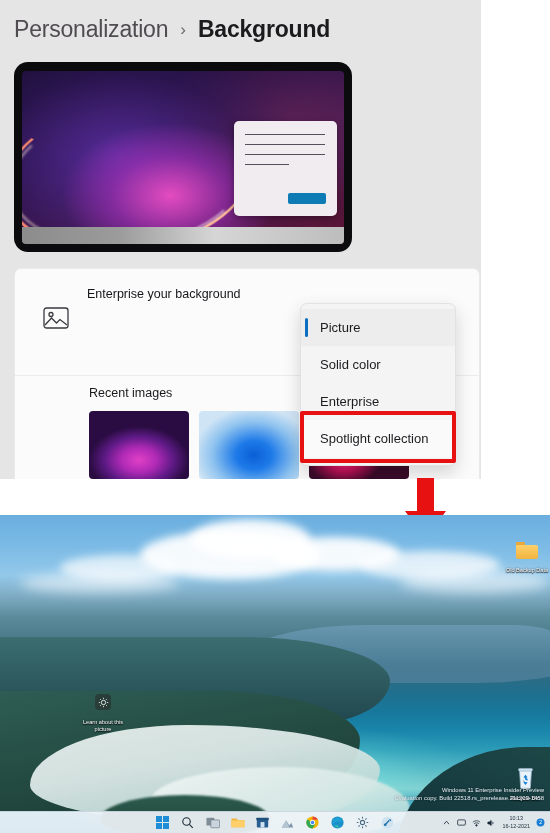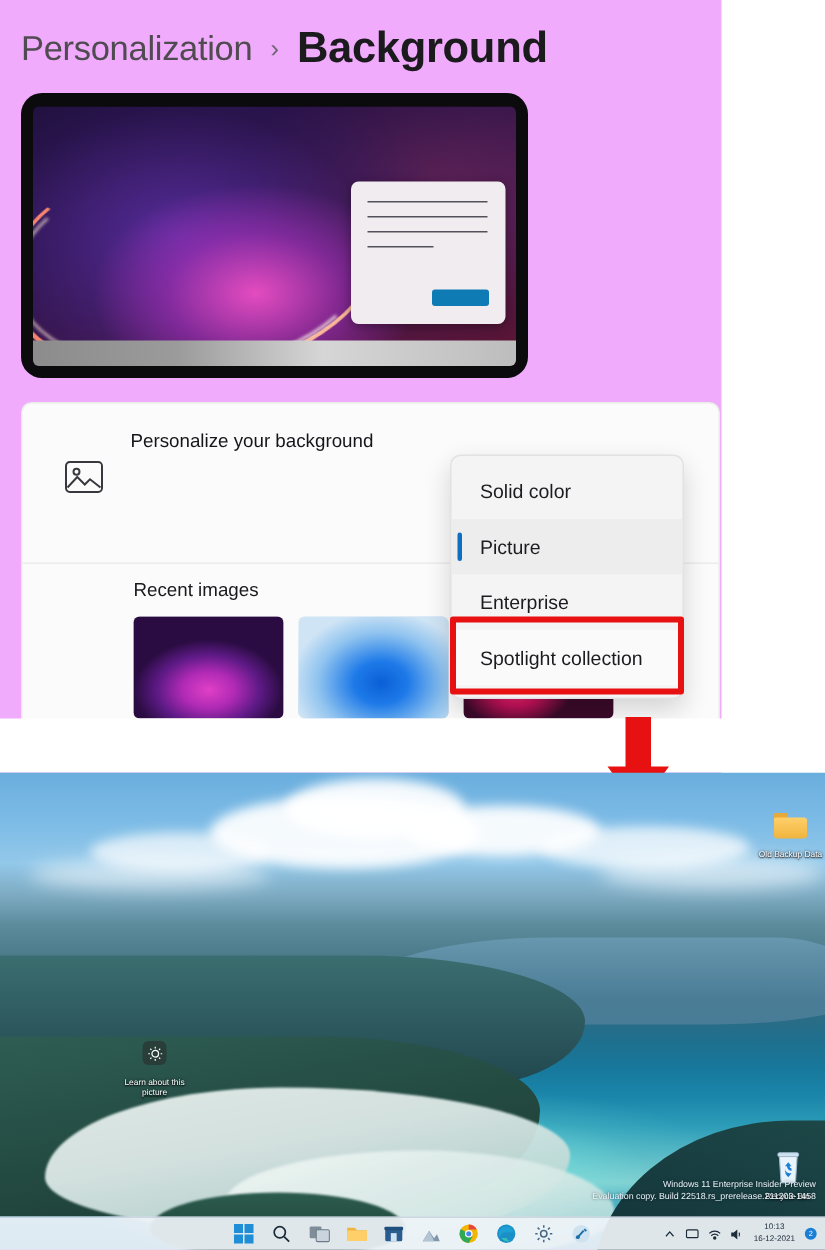--- a/index.html
+++ b/index.html
@@ -7,33 +7,33 @@
     width: 550px; height: 833px;
     font-family: "Liberation Sans", sans-serif;
     background: #ffffff;
     overflow: hidden;
   }
   .page { position: relative; width: 550px; height: 833px; background:#fff; }
 
   
   .settings-shot {
     position: absolute; left:0; top:0; width: 481px; height: 536px;
-    background: #f0abfc;
+    background: #e5e5e5;
     overflow: hidden;
   }
   .breadcrumb {
     position:absolute; left:14px; top:16px;
     display:flex; align-items:center; gap:12px;
     white-space:nowrap;
   }
   .bc-parent {
     font-size: 23px; color:#4f4b50; letter-spacing:-0.2px;
   }
   .bc-sep { font-size:17px; color:#6b6670; }
-  .bc-current { font-size:29px; color:#1b1a1d; font-weight:600; letter-spacing:-0.2px; }
+  .bc-current { font-size:23px; color:#1b1a1d; font-weight:600; letter-spacing:-0.2px; }
 
   
   .monitor {
     position:absolute; left:14px; top:62px; width:338px; height:190px;
     background:#0b0b0d; border-radius:14px; padding:9px 8px 8px 8px;
   }
   .screen {
     position:relative; width:100%; height:100%;
     border-radius:4px; overflow:hidden;
     background:
@@ -310,36 +310,36 @@
     <div class="card">
       <div class="card-row">
         <div class="pic-icon">
           <svg width="26" height="22" viewBox="0 0 26 22" fill="none" stroke="#3a383e" stroke-width="1.3">
             <rect x="1" y="1" width="24" height="20" rx="2.5"></rect>
             <circle cx="8" cy="7.5" r="2"></circle>
             <path d="M2 18l6.5-7 5 5 3.5-3.5L24 18"></path>
           </svg>
         </div>
         <div class="row-text">
-          <div class="row-title">Personalize your background</div>
+          <div class="row-title">Enterprise your background</div>
         </div>
       </div>
 
       <div class="recent-label">Recent images</div>
 
       <div class="thumbs">
         <div class="thumb th1"></div>
         <div class="thumb th2"></div>
         <div class="thumb th3"></div>
       </div>
     </div>
 
     <div class="dropdown">
+      <div class="dd-item selected">Picture</div>
       <div class="dd-item">Solid color</div>
-      <div class="dd-item selected">Picture</div>
       <div class="dd-item">Enterprise</div>
       <div class="dd-item target">Spotlight collection</div>
     </div>
 
     <div class="redbox"></div>
   </div>
 
   <div class="gap"></div>
 
   <div class="arrow">

